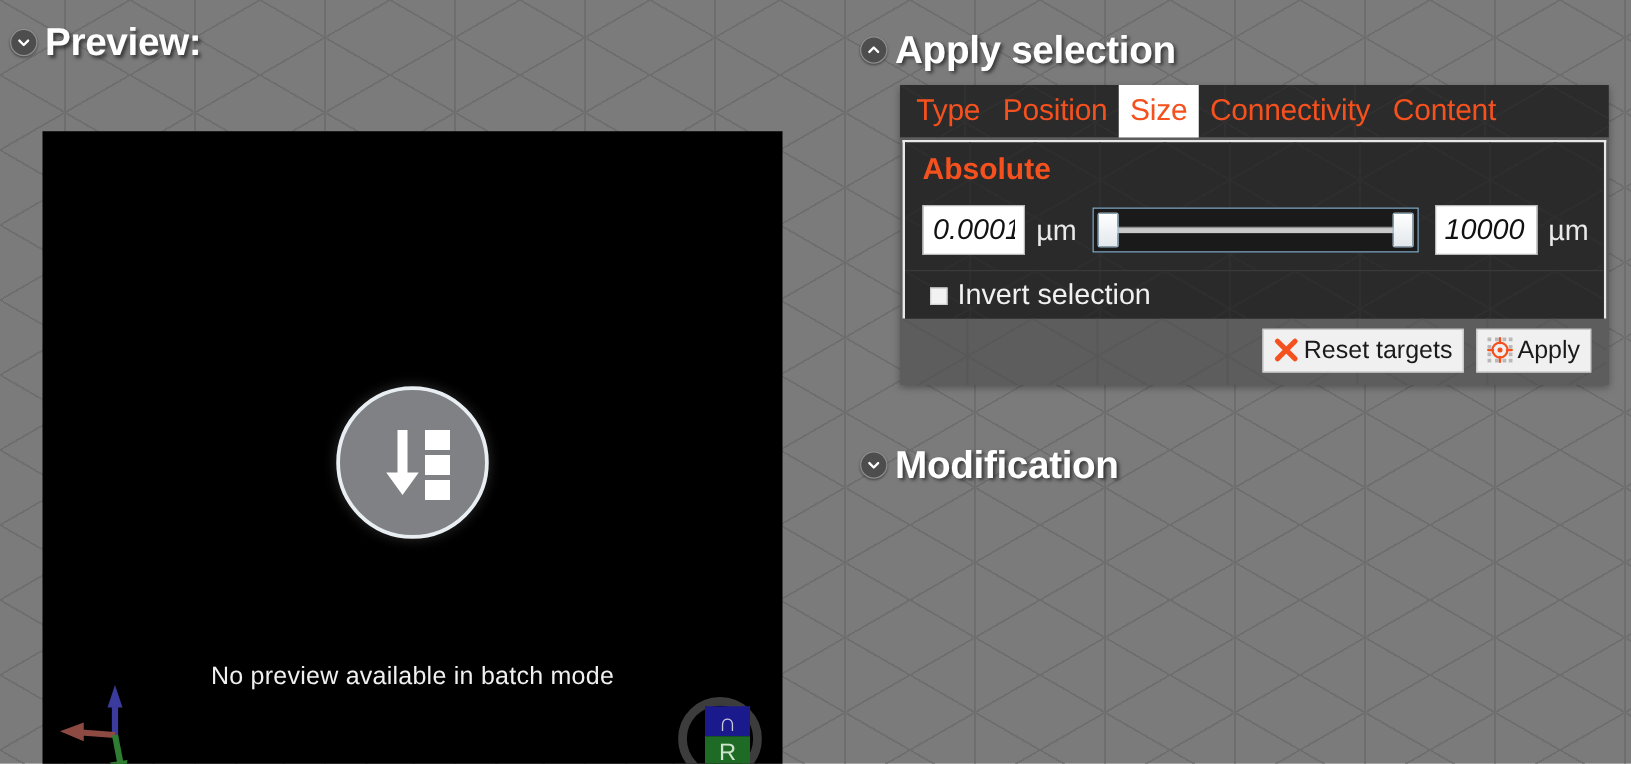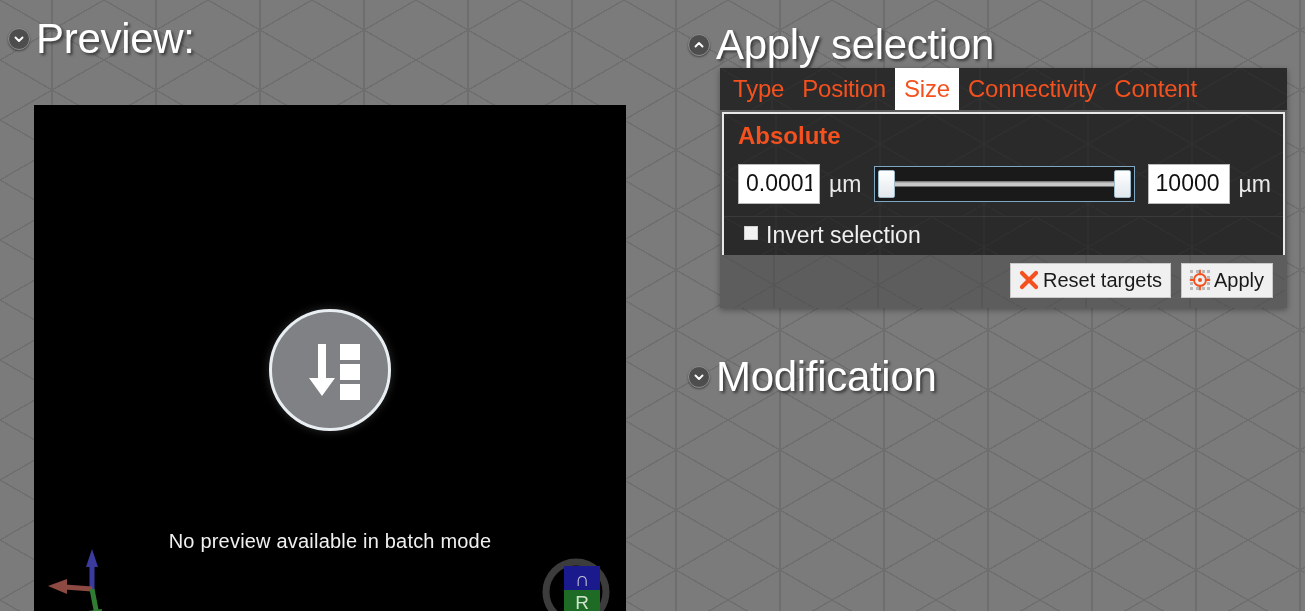--- a/index.html
+++ b/index.html
@@ -38,22 +38,22 @@
     border-radius: 50%;
     background: #4d4d4d;
     border: 1.5px solid #8e8e8e;
     display: flex; align-items: center; justify-content: center;
     flex: 0 0 auto;
     box-shadow: 0 1px 2px rgba(0,0,0,.45);
   }
   .twisty svg { display: block; }
   .section-title {
     color: #ffffff;
-    font-weight: normal;
-    font-size: 42px;
+    font-weight: bold;
+    font-size: 31px;
     line-height: 1;
     letter-spacing: -0.3px;
     text-shadow: 2px 2px 3px rgba(0,0,0,.55);
     white-space: nowrap;
     text-align: center;
   }
 
   
   #preview-viewport {
     position: absolute;
@@ -162,20 +162,21 @@
   .num-field {
     background: #ffffff;
     color: #111111;
     border: 1px solid #b9b9b9;
     font-size: 23px;
     line-height: 1;
     padding: 5px 7px 6px 7px;
     text-align: left;
     font-family: "Liberation Sans", sans-serif;
     outline: none;
+    font-style: italic;
   }
   #min-field { width: 82px; }
   #max-field { width: 82px; }
   .unit {
     color: #e9e9e9;
     font-size: 23px;
     line-height: 1;
   }
   #range-slider {
     position: relative;
@@ -201,20 +202,21 @@
     background: linear-gradient(#ffffff, #e2e8ec);
     border: 1px solid #9fb9c9;
     border-radius: 2px;
   }
   #range-slider .handle.low  { left: 3px; }
   #range-slider .handle.high { right: 3px; }
 
   
   #invert-row {
     display: flex;
+    align-items: center;
     gap: 8px;
     padding: 7px 0 8px 20px;
     border-top: 1px solid #3a3a3a;
   }
   .checkbox {
     width: 14px; height: 14px;
     background: #f2f2f2;
     border: 1px solid #d0d0d0;
     flex: 0 0 auto;
     margin-top: 2px;

